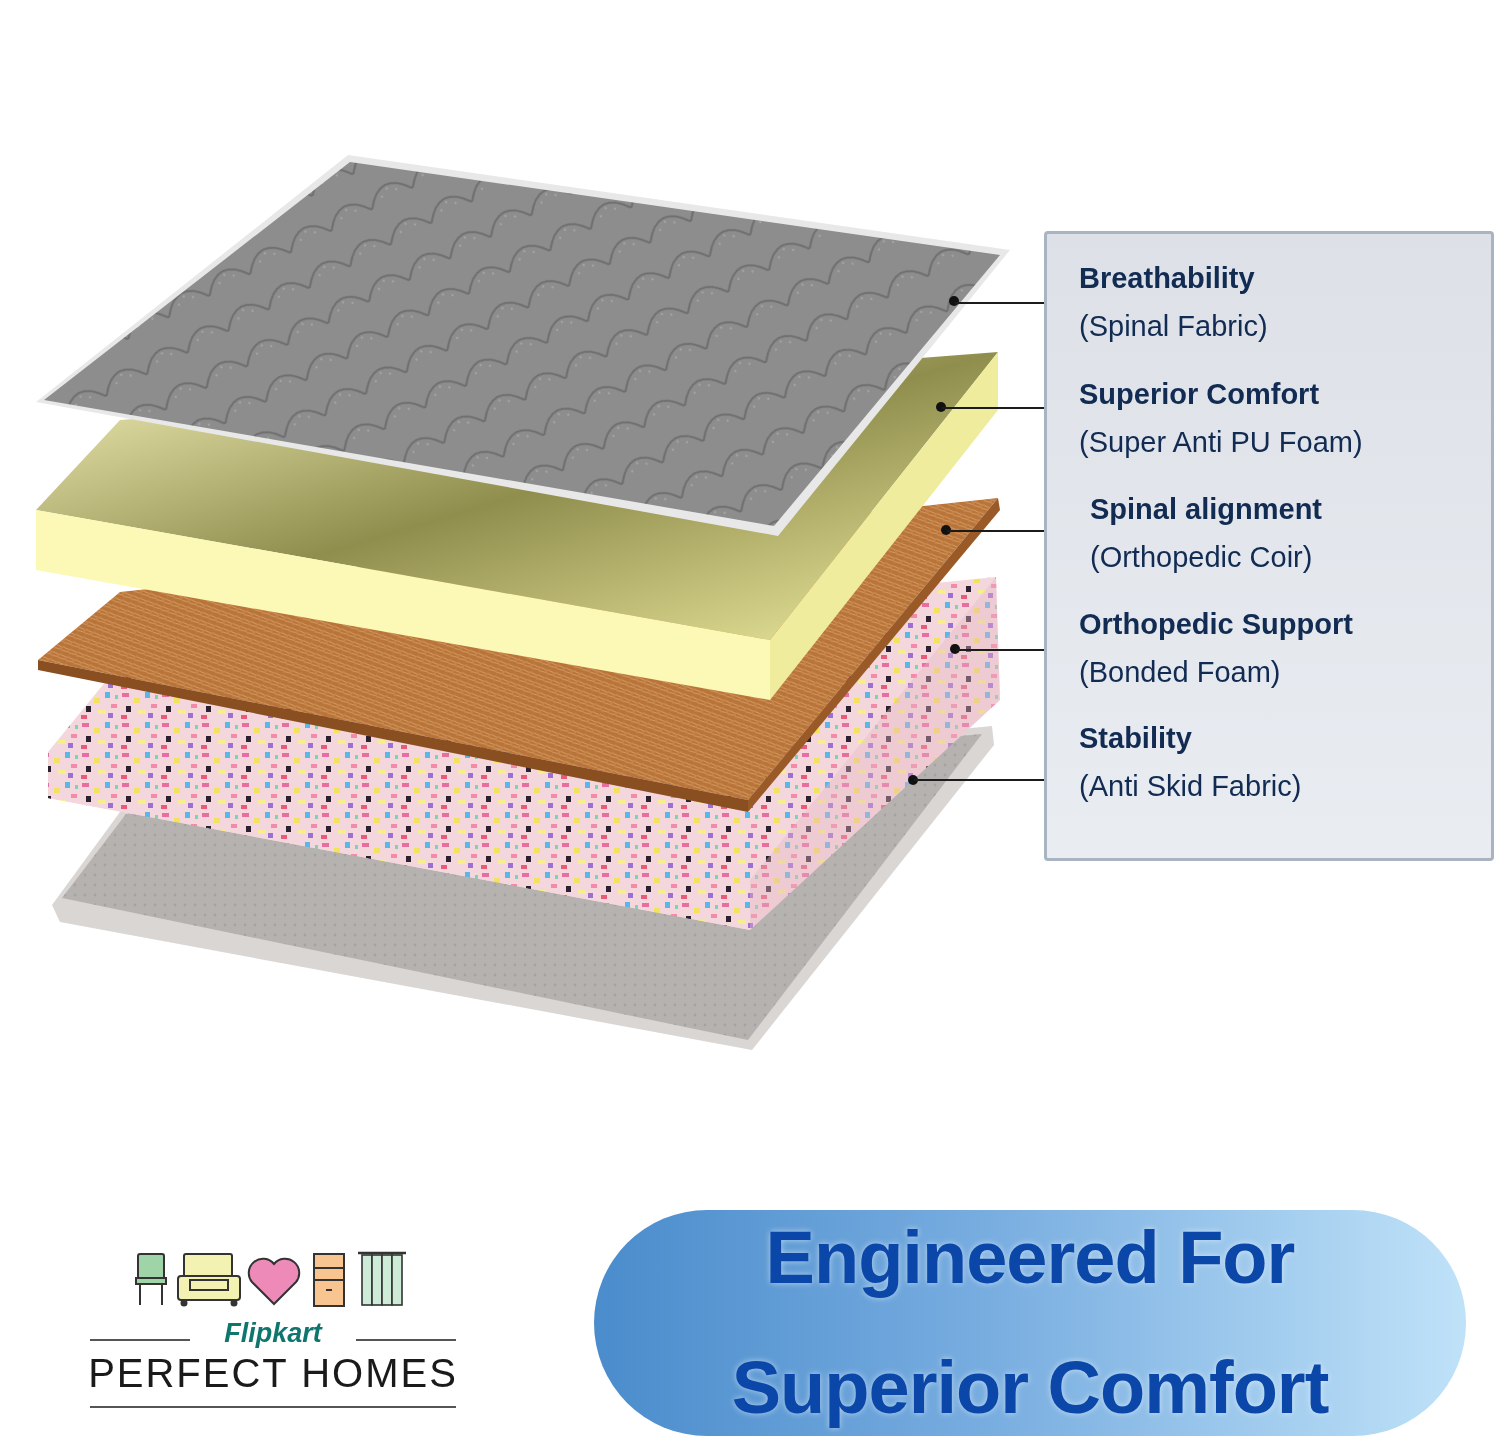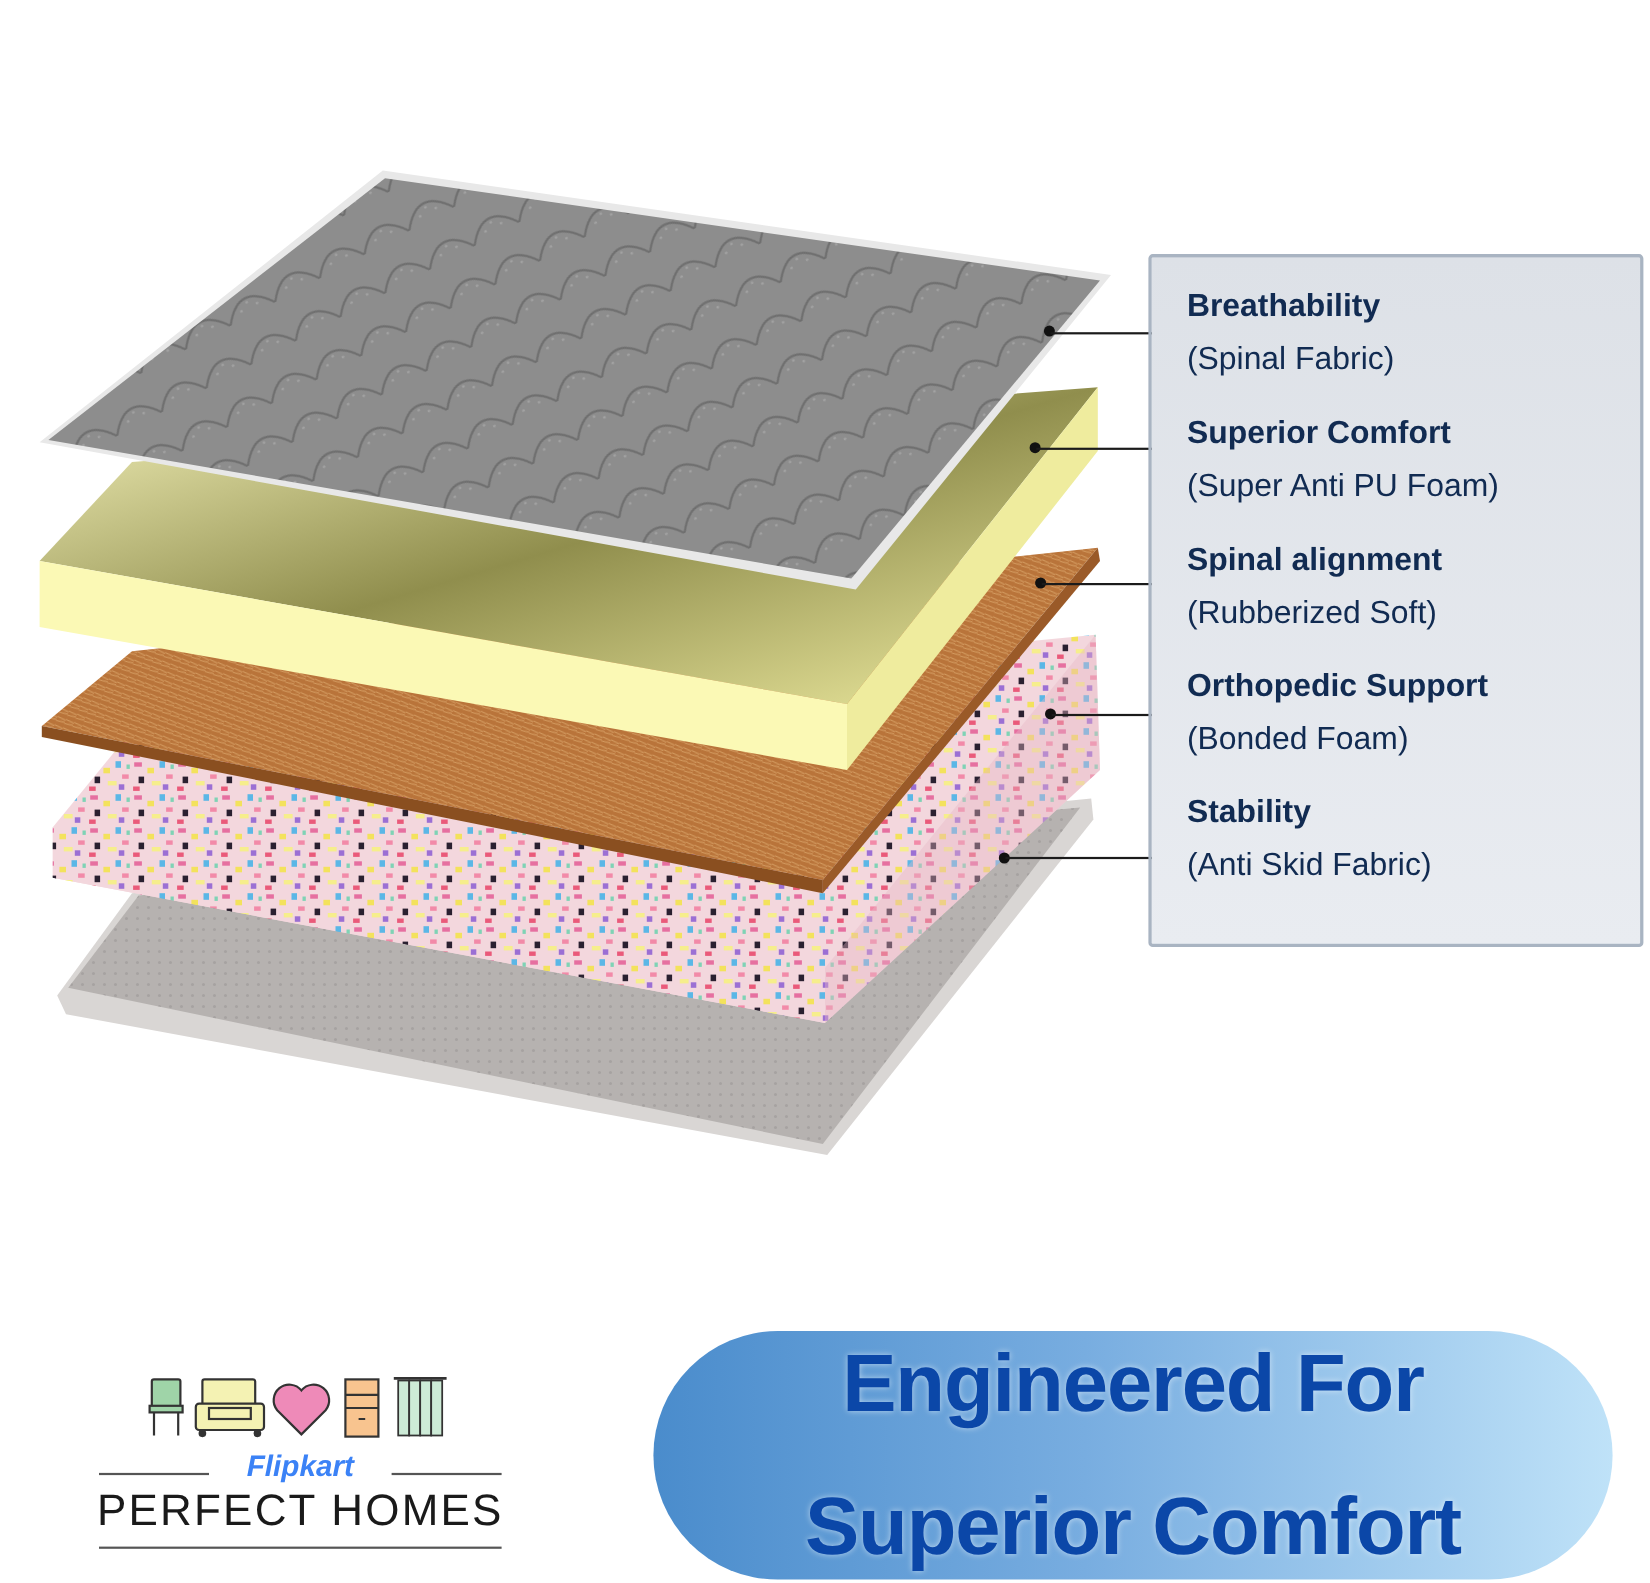--- a/index.html
+++ b/index.html
@@ -11,21 +11,21 @@
     border: 3px solid #a9b4c2; border-radius: 4px;
     background: linear-gradient(180deg, #dde1e7 0%, #e9ecf1 100%);
   }
   .legend-item { position: absolute; left: 32px; }
   .legend-title { font-weight: bold; font-size: 29px; color: #112b52; line-height: 34px; white-space: nowrap; }
   .legend-sub { font-size: 29px; color: #112b52; line-height: 34px; margin-top: 14px; white-space: nowrap; }
   .leader { position: absolute; height: 2px; background: #1b1b1b; }
   .dot { position: absolute; width: 10px; height: 10px; border-radius: 50%; background: #111; }
   .logo { position: absolute; left: 88px; top: 1248px; width: 370px; height: 180px; }
   .logo-icons { position: absolute; left: 46px; top: 2px; }
-  .flipkart { position: absolute; left: 0; width: 370px; top: 70px; text-align: center; color: #3b82f6; font-weight: bold; font-style: italic; font-size: 27px; }
+  .flipkart { position: absolute; left: 0; width: 370px; top: 70px; text-align: center; color: #0f766e; font-weight: bold; font-style: italic; font-size: 27px; }
   .logo-rule { position: absolute; height: 2px; background: #555; }
   .perfect { position: absolute; left: 0; top: 103px; width: 370px; text-align: center; font-size: 40px; letter-spacing: 2px; color: #1a1a1a; }
   .banner {
     position: absolute; left: 594px; top: 1210px; width: 872px; height: 226px; border-radius: 113px;
     background: linear-gradient(90deg, #4a8ccc 0%, #78ade0 45%, #bfe2f8 100%);
     display: flex; flex-direction: column; align-items: center; justify-content: center; gap: 38px;
   }
   .banner-line { font-weight: bold; font-size: 74px; line-height: 92px; color: #0b47a8; text-shadow: 0 0 6px rgba(255,255,255,0.55); white-space: nowrap; letter-spacing: -1px; }
 </style>
 </head>
@@ -111,23 +111,23 @@
 
   <div class="legend-box">
     <div class="legend-item" style="top:27px;">
       <div class="legend-title">Breathability</div>
       <div class="legend-sub">(Spinal Fabric)</div>
     </div>
     <div class="legend-item" style="top:143px;">
       <div class="legend-title">Superior Comfort</div>
       <div class="legend-sub">(Super Anti PU Foam)</div>
     </div>
-    <div class="legend-item" style="top:258px;">
+    <div class="legend-item" style="top:258px;margin-left:11px;">
       <div class="legend-title">Spinal alignment</div>
-      <div class="legend-sub">(Rubberized Soft)</div>
+      <div class="legend-sub">(Orthopedic Coir)</div>
     </div>
     <div class="legend-item" style="top:373px;">
       <div class="legend-title">Orthopedic Support</div>
       <div class="legend-sub">(Bonded Foam)</div>
     </div>
     <div class="legend-item" style="top:487px;">
       <div class="legend-title">Stability</div>
       <div class="legend-sub">(Anti Skid Fabric)</div>
     </div>
   </div>

